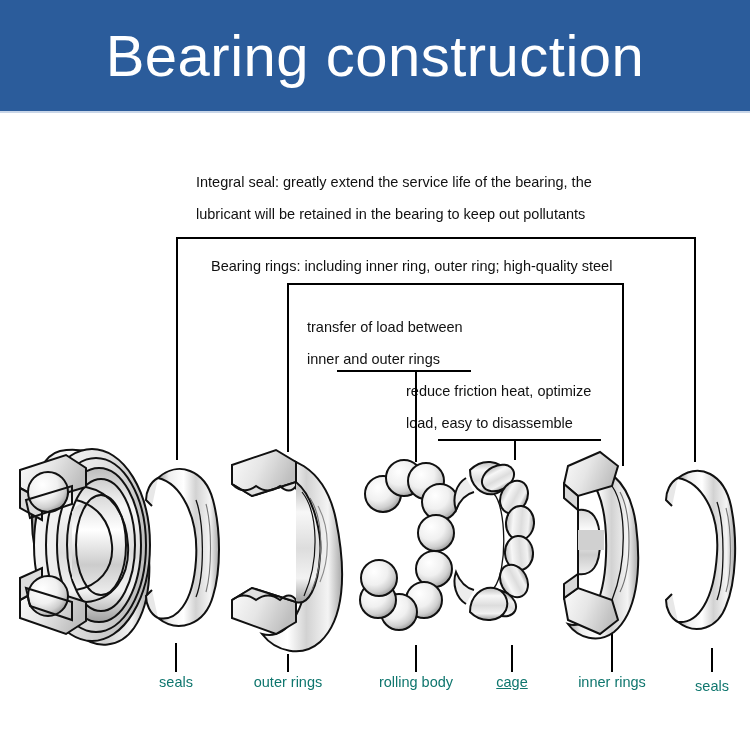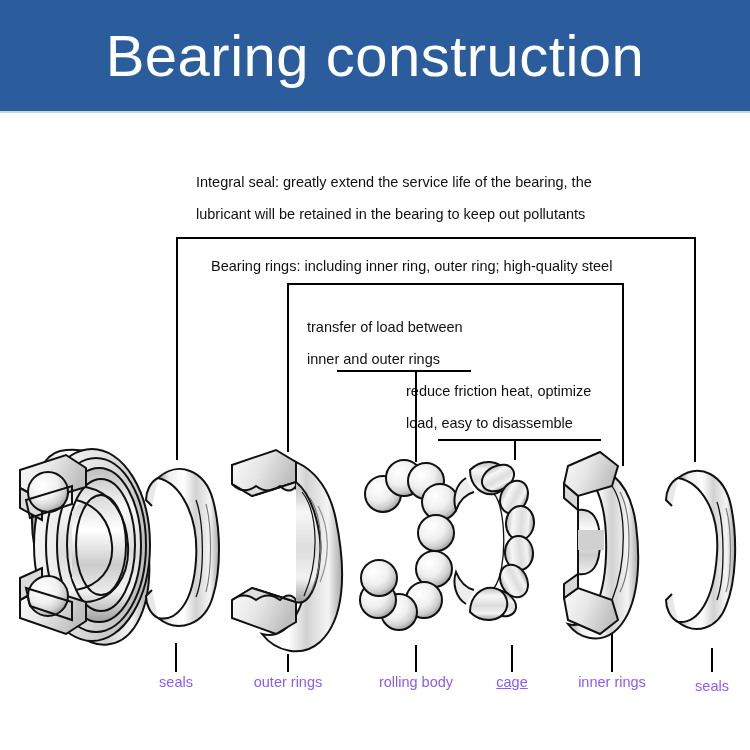--- a/index.html
+++ b/index.html
@@ -44,21 +44,21 @@
   }
   .ann-l1{display:block;}
   .ann-l2{display:block;}
 
   
   svg.lines{position:absolute;left:0;top:0;width:750px;height:750px;pointer-events:none;}
 
   
   .plabel{
     position:absolute;
-    color:#8b5cf6;
+    color:#0f766e;
     font-size:14.5px;
     white-space:nowrap;
     text-align:center;
     font-family:"Liberation Sans", sans-serif;
   }
 
   
   svg.parts{position:absolute;left:0;top:0;width:750px;height:750px;}
 </style>
 </head>

